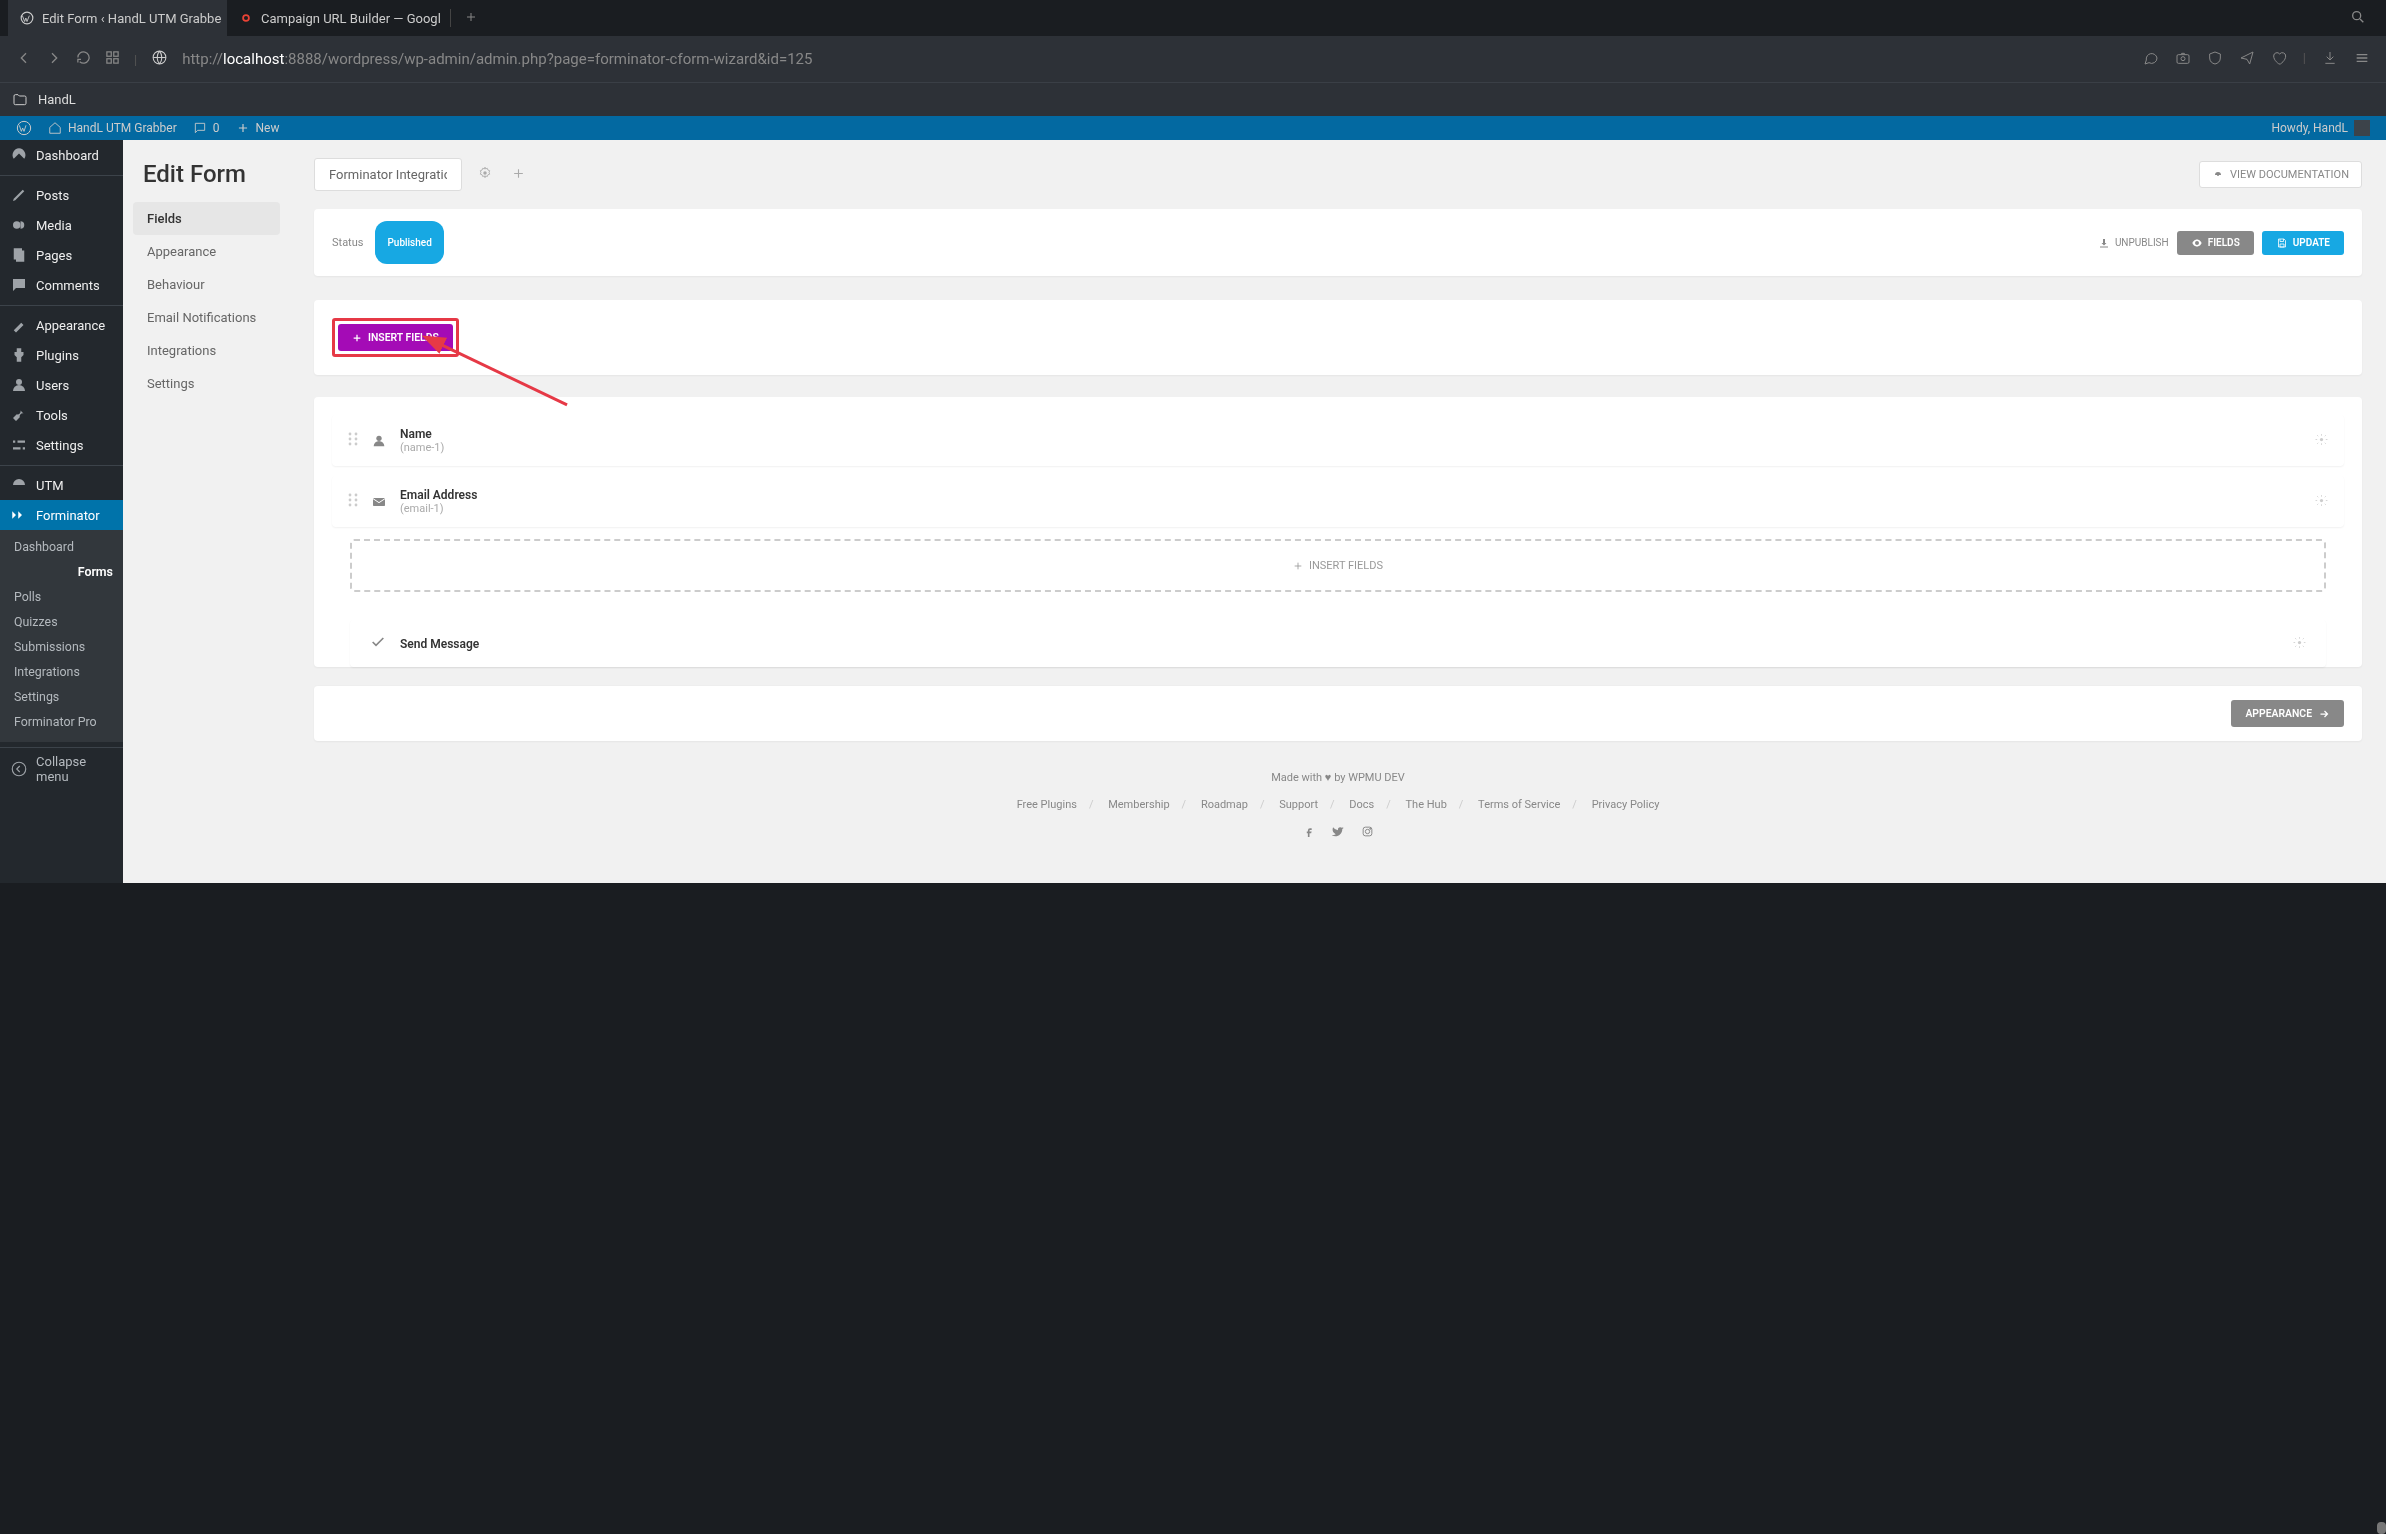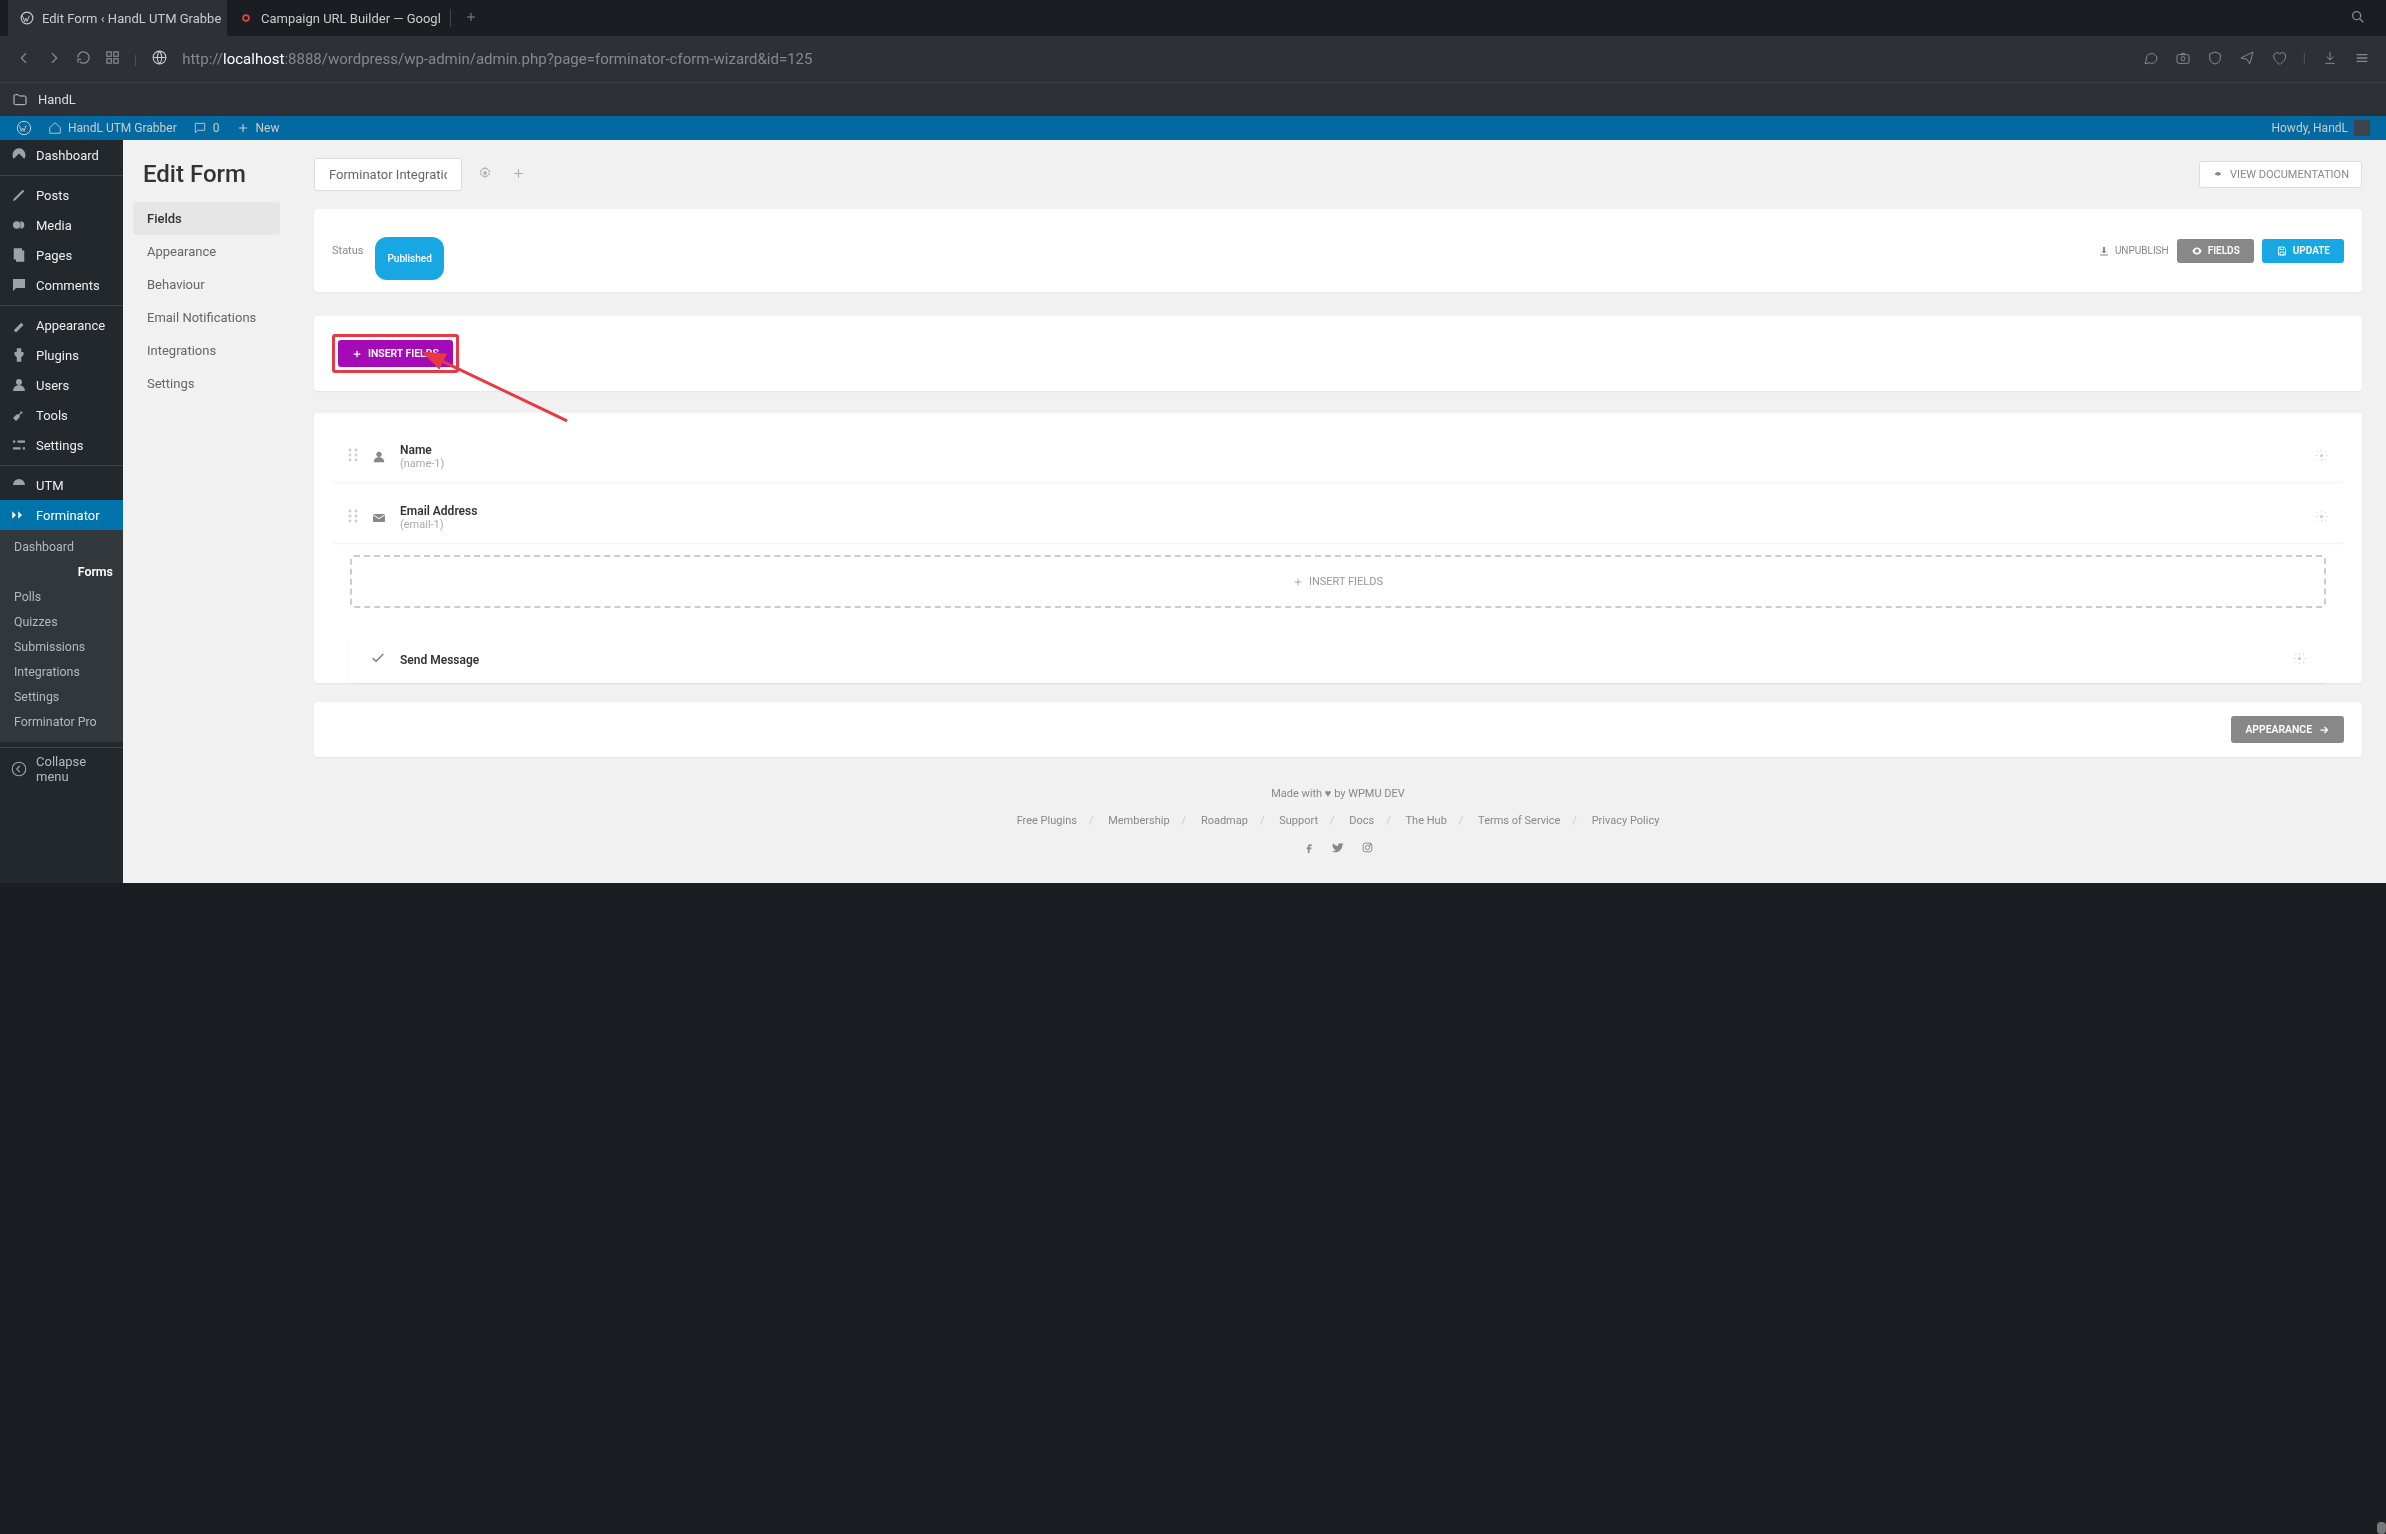--- a/index.html
+++ b/index.html
@@ -52,21 +52,21 @@
 .sidenav-item.active { background: #e6e6e6; color: #333; font-weight: 500; }
 
 .form-main { flex: 1; padding: 18px 24px; }
 .header-row { display: flex; align-items: center; gap: 12px; margin-bottom: 18px; }
 .form-name-input { background: #fff; border: 1px solid #ddd; padding: 8px 14px; font-size: 13px; color: #666; width: 148px; border-radius: 3px; }
 .gear-btn, .plus-btn { color: #888; cursor: pointer; padding: 4px; }
 .doc-link { margin-left: auto; background: #fff; border: 1px solid #ddd; padding: 6px 12px; font-size: 11px; color: #888; border-radius: 3px; cursor: pointer; display: flex; align-items: center; gap: 6px; }
 
 .status-card { background: #fff; border-radius: 4px; padding: 12px 18px; display: flex; align-items: center; margin-bottom: 24px; box-shadow: 0 1px 2px rgba(0,0,0,0.05); }
 .status-label { font-size: 11px; color: #888; margin-right: 12px; }
-.status-pill { background: #17a8e3; color: #fff; font-size: 10px; padding: 16px 12px; border-radius: 12px; font-weight: 500; margin-top: 16px; }
+.status-pill { background: #17a8e3; color: #fff; font-size: 10px; padding: 16px 12px; border-radius: 12px; font-weight: 500; }
 .status-actions { margin-left: auto; display: flex; gap: 8px; align-items: center; }
 .action-link { font-size: 10px; color: #888; cursor: pointer; display: flex; align-items: center; gap: 5px; }
 .btn { padding: 6px 14px; font-size: 10px; font-weight: 600; border-radius: 3px; cursor: pointer; display: flex; align-items: center; gap: 5px; border: none; }
 .btn-gray { background: #888; color: #fff; }
 .btn-blue { background: #17a8e3; color: #fff; }
 
 .fields-card { background: #fff; border-radius: 4px; padding: 18px; margin-bottom: 22px; box-shadow: 0 1px 2px rgba(0,0,0,0.05); position: relative; }
 .insert-highlight { border: 3px solid #e63946; padding: 3px; display: inline-block; border-radius: 3px; }
 .btn-purple { background: #a40bb6; color: #fff; padding: 7px 14px; font-size: 10.4px; font-weight: 600; border-radius: 3px; display: flex; align-items: center; gap: 6px; border: none; cursor: pointer; }
 .annotation-arrow { position: absolute; left: 104px; top: 35px; pointer-events: none; }

